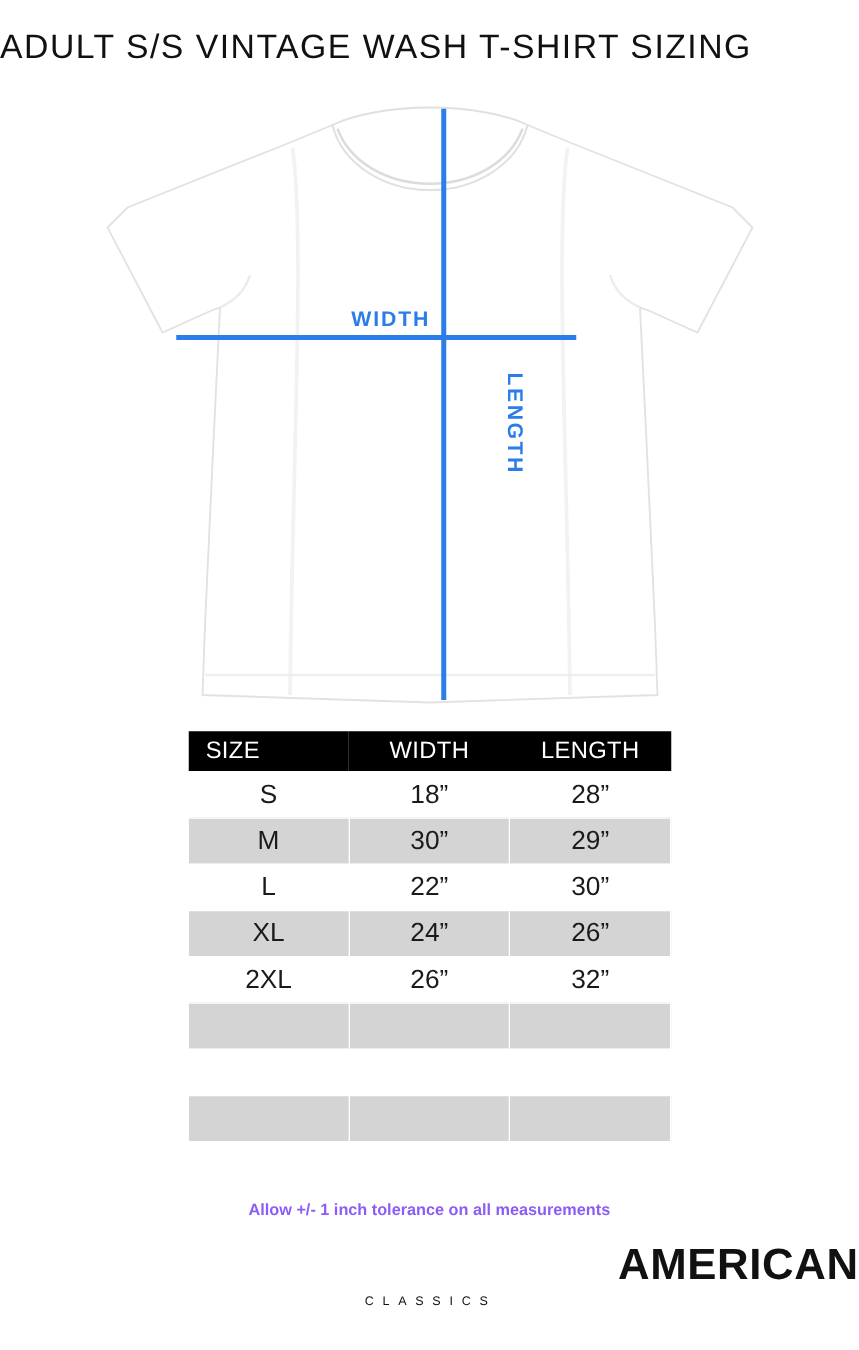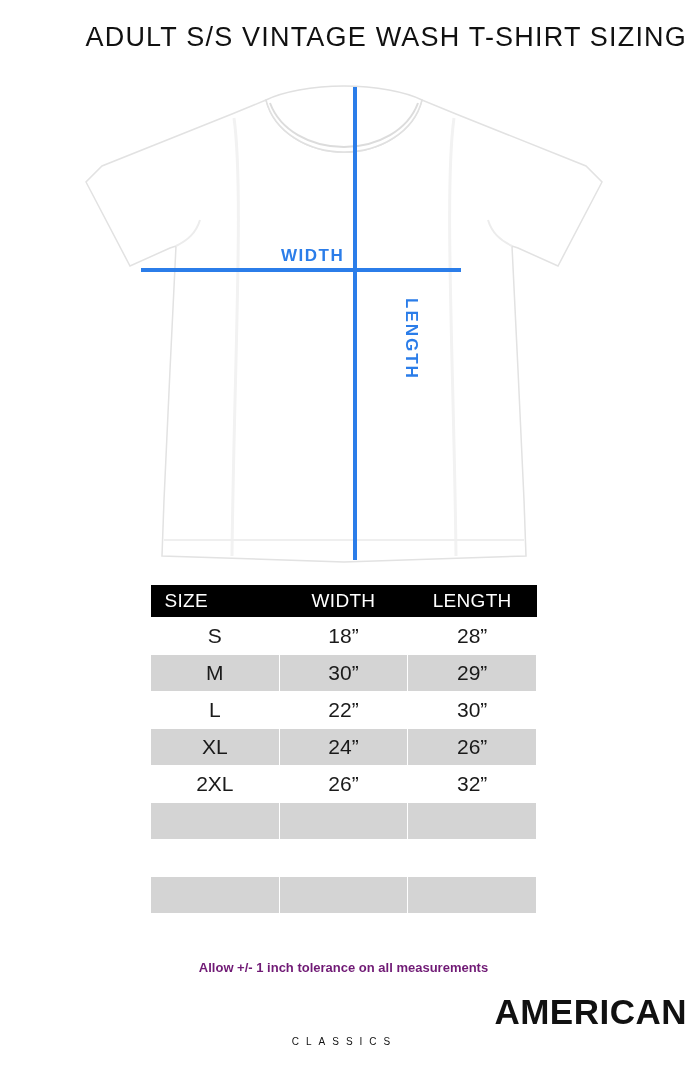--- a/index.html
+++ b/index.html
@@ -16,21 +16,21 @@
     height: 1080px;
     background: #fff;
   }
 
   
   .title {
     position: absolute;
     top: 22px;
     left: 0;
     width: 687px;
-    text-align: right;
+    text-align: left;
     font-size: 27px;
     letter-spacing: 1.2px;
     font-weight: 400;
     color: #111111;
     font-family: "Liberation Sans", sans-serif;
     white-space: nowrap;
   }
 
   
   .shirt-area {
@@ -100,21 +100,21 @@
   tbody tr.even td { background: #d4d4d4; }
   tbody td.empty { height: 37px; }
 
   
   .tolerance {
     position: absolute;
     top: 960px;
     left: 0;
     width: 687px;
     text-align: center;
-    color: #701a75;
+    color: #8b5cf6;
     font-size: 13px;
     font-weight: bold;
   }
   .brand {
     position: absolute;
     top: 992px;
     left: 0;
     width: 687px;
     text-align: center;
   }

